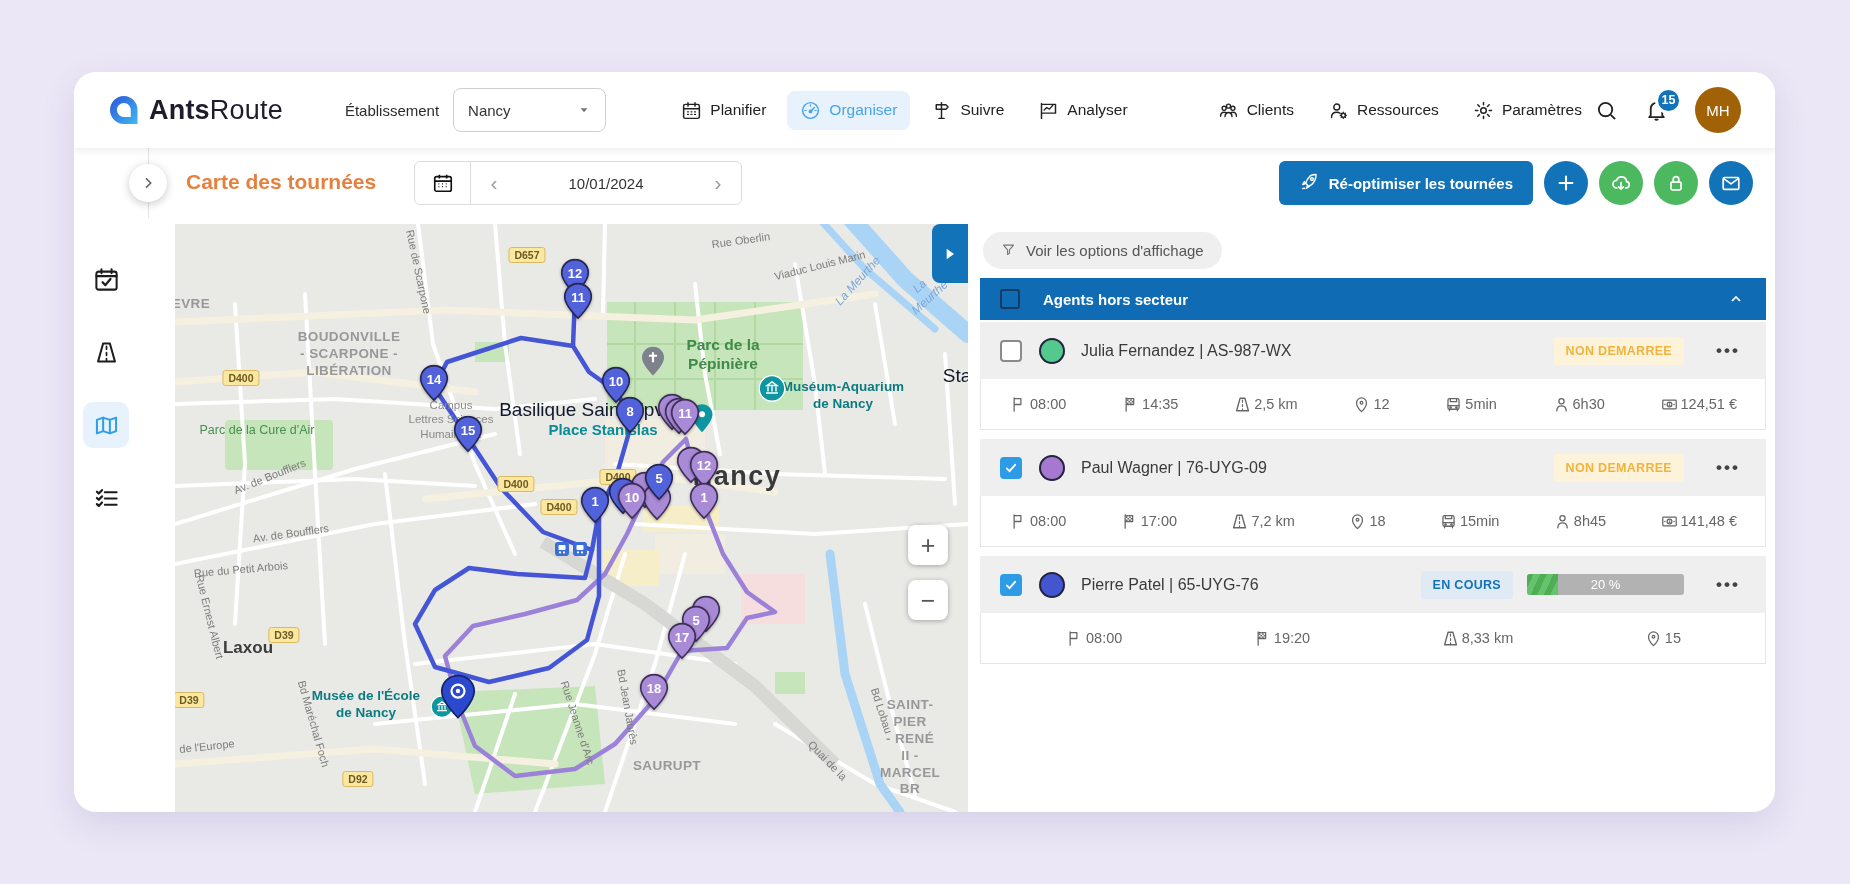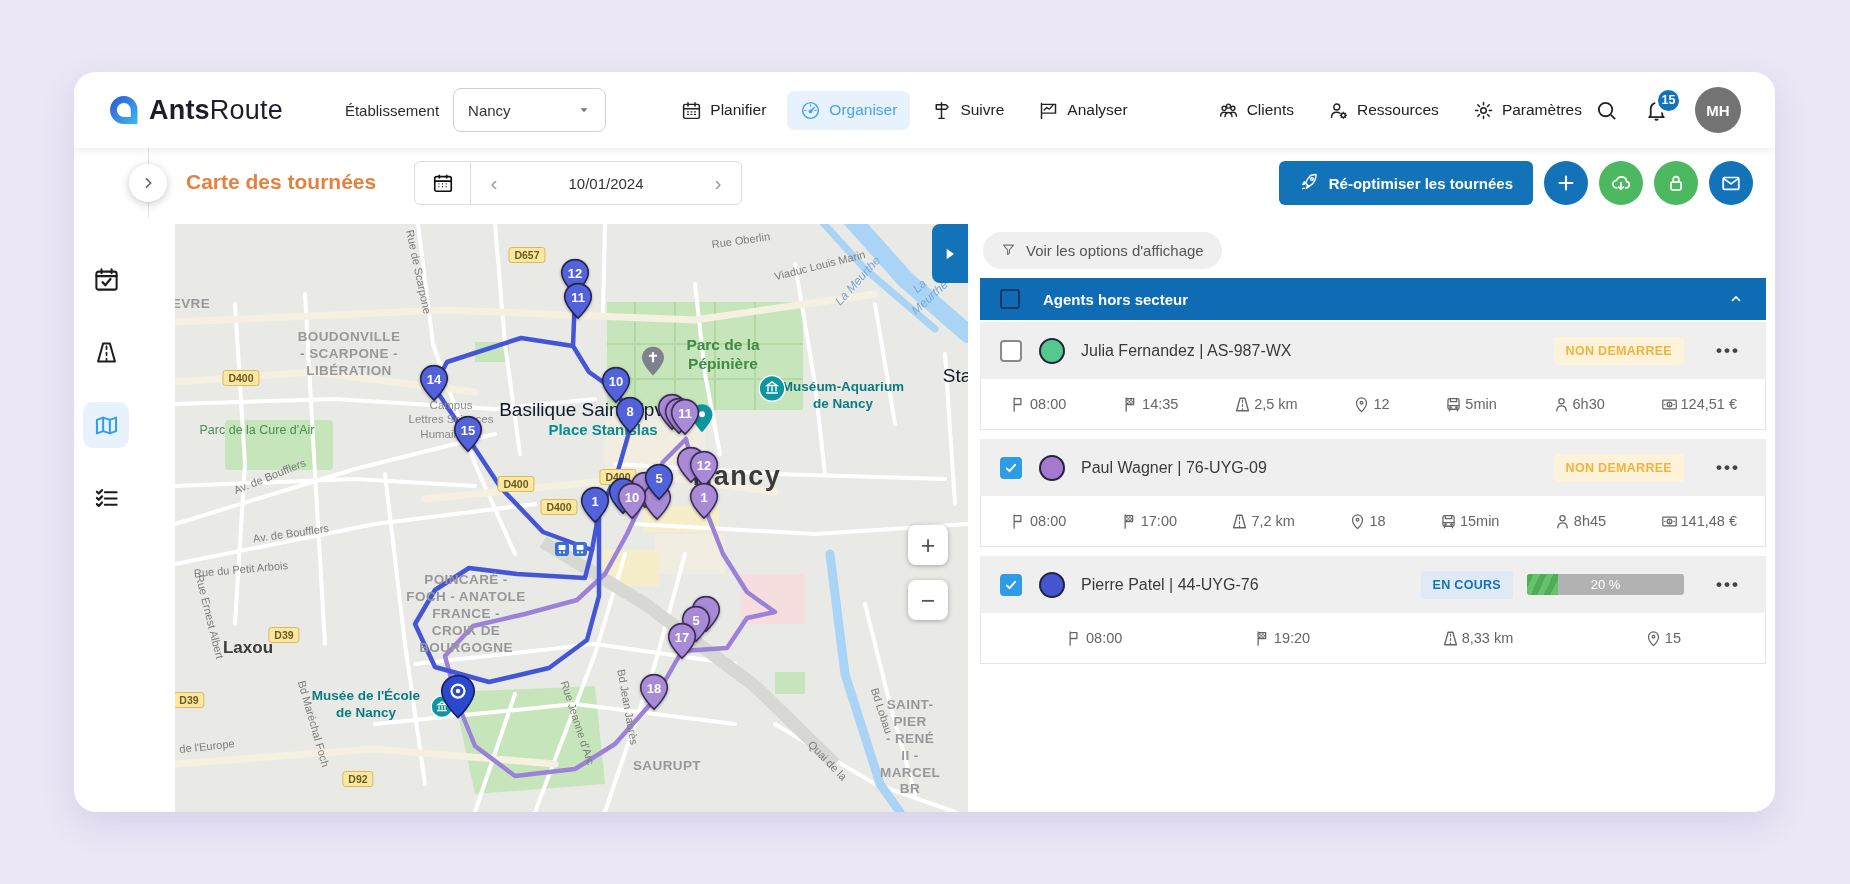--- a/index.html
+++ b/index.html
@@ -24,22 +24,22 @@
     font-size:15.5px; color:#222; cursor:pointer; white-space:nowrap; }
   .nav-item svg { width:21px; height:21px; }
   .nav-item.active { background:#e7f2fd; color:#49a4e9; }
   .nav-item.gap { margin-left:56px; }
   .nav-right { margin-left:auto; display:flex; align-items:center; gap:27px; }
   .icon-btn { color:#222; cursor:pointer; display:flex; position:relative; }
   .icon-btn svg { width:23px; height:23px; }
   .nbadge { position:absolute; top:-12px; right:-14px; background:#1273b8; color:#fff;
     min-width:27px; height:27px; border-radius:50%; border:3px solid #fff; font-size:12.5px;
     display:flex; align-items:center; justify-content:center; font-weight:700; }
-  .avatar { width:46px; height:46px; border-radius:50%; background:#737373; color:#fff;
-    display:flex; align-items:center; justify-content:center; font-weight:700; font-size:15px; cursor:pointer; }
+  .avatar { width:46px; height:46px; border-radius:50%; background:#a16207; color:#fff;
+    display:flex; align-items:center; justify-content:center; font-weight:400; font-size:15px; cursor:pointer; }
 
   
   .toolbar { height:70px; position:relative; background:#fff; z-index:30; }
   .collapse-line { position:absolute; left:74px; top:0; bottom:0; width:1px; background:#e4e2ea; }
   .collapse-btn { position:absolute; left:55px; top:16px; width:38px; height:38px; border-radius:50%;
     background:#fff; box-shadow:0 2px 9px rgba(0,0,0,.22); display:flex; align-items:center;
     justify-content:center; color:#555; cursor:pointer; z-index:5; }
   .page-title { position:absolute; left:112px; top:22px; color:#e5813e; font-size:21px; font-weight:600; }
   .dategroup { position:absolute; left:340px; top:13px; height:44px; display:flex; align-items:center;
     border:1px solid #ddd; border-radius:6px; background:#fff; overflow:hidden; }
@@ -422,25 +422,20 @@
           <div class="map-label lbl-poi-gray" style="left: 415px; top: 186px;">Basilique Saint-Epvre</div>
           <div class="map-label lbl-teal-strong" style="left: 428px; top: 206px;">Place Stanislas</div>
           <div class="map-label lbl-poi-gray-sm" style="left: 276px; top: 196px;">Campus
 Lettres Sciences
 Humaines...</div>
           <div class="map-label lbl-park" style="left: 82px; top: 207px;">Parc de la Cure d'Air</div>
           <div class="map-label lbl-street" style="left: 95px; top: 253px; transform: translate(-50%, -50%) rotate(-22deg);">Av. de Boufflers</div>
           <div class="map-label lbl-street" style="left: 116px; top: 310px; transform: translate(-50%, -50%) rotate(-8deg);">Av. de Boufflers</div>
           <div class="map-label lbl-street" style="left: 66px; top: 346px; transform: translate(-50%, -50%) rotate(-5deg);">Rue du Petit Arbois</div>
           <div class="map-label lbl-street" style="left: 34px; top: 393px; transform: translate(-50%, -50%) rotate(76deg);">Rue Ernest Albert</div>
-          <div class="map-label lbl-area" style="left: 291px; top: 390px;">POINCARÉ -
-FOCH - ANATOLE
-FRANCE -
-CROIX DE
-BOURGOGNE</div>
           <div class="map-label lbl-city-sm" style="left: 73px; top: 424px;">Laxou</div>
           <div class="map-label lbl-teal" style="left: 191px; top: 481px;">Musée de l'École
 de Nancy</div>
           <div class="map-label lbl-street" style="left: 138px; top: 500px; transform: translate(-50%, -50%) rotate(74deg);">Bd Maréchal Foch</div>
           <div class="map-label lbl-street" style="left: 32px; top: 523px; transform: translate(-50%, -50%) rotate(-6deg);">de l'Europe</div>
           <div class="map-label lbl-area" style="left: 492px; top: 542px;">SAURUPT</div>
           <div class="map-label lbl-street" style="left: 402px; top: 499px; transform: translate(-50%, -50%) rotate(72deg);">Rue Jeanne d'Arc</div>
           <div class="map-label lbl-street" style="left: 452px; top: 483px; transform: translate(-50%, -50%) rotate(80deg);">Bd Jean Jaurès</div>
           <div class="map-label lbl-area" style="left: 735px; top: 524px;">SAINT-PIER
 - RENÉ II -
@@ -778,21 +773,21 @@
             </div>
           </div>
           <div class="agent-card">
             <div class="agent-head">
               <span class="cbx on">
                 <svg width="14" height="14" viewBox="0 0 24 24" fill="none" stroke="#fff" stroke-width="3.2" stroke-linecap="round">
                   <path d="M5 13l4.5 4.5L19 6.5"></path>
                 </svg>
               </span>
               <span class="agent-dot" style="background:#4355cf"></span>
-              <span class="agent-name">Pierre Patel | 44-UYG-76</span>
+              <span class="agent-name">Pierre Patel | 65-UYG-76</span>
               <span class="head-right">
                 <span class="status-badge st-info">EN COURS</span>
                 <span class="progress">
                   <span class="progress-fill" style="width:20%"></span>
                   <span class="progress-label">20 %</span>
                 </span>
                 <span class="dots">•••</span>
               </span>
             </div>
             <div class="agent-stats wide">

